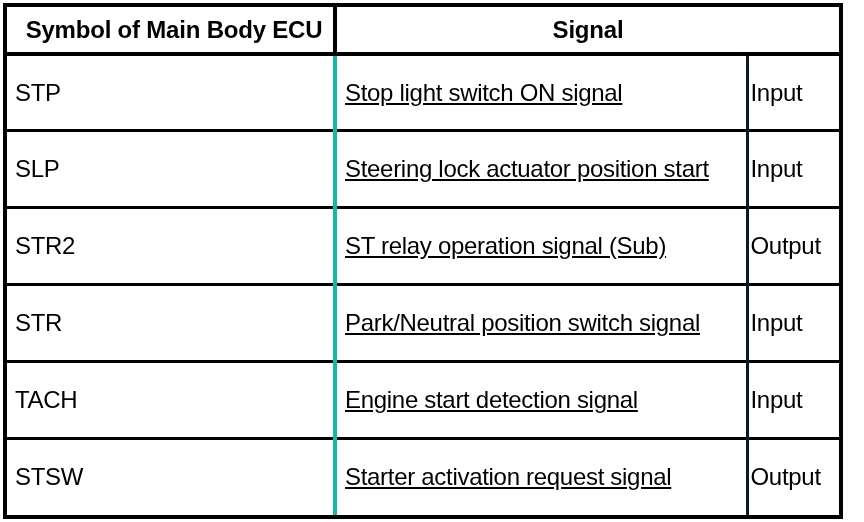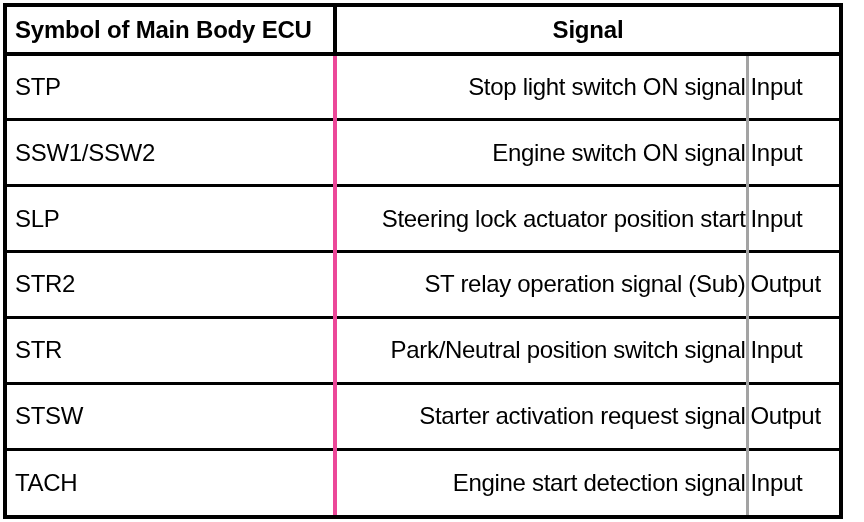--- a/index.html
+++ b/index.html
@@ -39,21 +39,21 @@
   col.col-io     { width: 92px; }
 
   
   tr.header-row th {
     border: 0;
     border-bottom: 4px solid #000000;
     padding: 0 0 0 8px;
     height: 45px;
     font-size: 24px;
     font-weight: bold;
-    text-align: left;
+    text-align: center;
     vertical-align: middle;
     letter-spacing: -0.2px;
     white-space: nowrap;
   }
   tr.header-row th.header-symbol {
     border-right: 4px solid #000000;
   }
   tr.header-row th.header-signal {
     text-align: center;
     padding-left: 0;
@@ -69,27 +69,28 @@
     font-weight: normal;
     vertical-align: middle;
     letter-spacing: -0.3px;
     white-space: nowrap;
     overflow: hidden;
   }
   tbody tr:first-child td { border-top: 0; }
 
   td.cell-symbol {
     padding-left: 8px;
-    border-right: 4px solid #ec4899;
+    border-right: 4px solid #14b8a6;
     text-align: left;
   }
   td.cell-desc {
     padding-left: 8px;
-    border-right: 3px solid #a3a3a3;
-    text-align: right;
+    border-right: 3px solid #0f172a;
+    text-align: left;
+    text-decoration: underline;
   }
   td.cell-io {
     text-align: left;
     padding: 0 2px;
   }
 </style>
 </head>
 <body>
 
 <div class="table-wrap">
@@ -105,44 +106,39 @@
         <th class="header-signal" colspan="2">Signal</th>
       </tr>
     </thead>
     <tbody id="table-body">
         <tr>
           <td class="cell-symbol">STP</td>
           <td class="cell-desc">Stop light switch ON signal</td>
           <td class="cell-io">Input</td>
         </tr>
         <tr>
-          <td class="cell-symbol">SSW1/SSW2</td>
-          <td class="cell-desc">Engine switch ON signal</td>
-          <td class="cell-io">Input</td>
-        </tr>
-        <tr>
           <td class="cell-symbol">SLP</td>
           <td class="cell-desc">Steering lock actuator position start</td>
           <td class="cell-io">Input</td>
         </tr>
         <tr>
           <td class="cell-symbol">STR2</td>
           <td class="cell-desc">ST relay operation signal (Sub)</td>
           <td class="cell-io">Output</td>
         </tr>
         <tr>
           <td class="cell-symbol">STR</td>
           <td class="cell-desc">Park/Neutral position switch signal</td>
           <td class="cell-io">Input</td>
         </tr>
         <tr>
+          <td class="cell-symbol">TACH</td>
+          <td class="cell-desc">Engine start detection signal</td>
+          <td class="cell-io">Input</td>
+        </tr>
+        <tr>
           <td class="cell-symbol">STSW</td>
           <td class="cell-desc">Starter activation request signal</td>
           <td class="cell-io">Output</td>
-        </tr>
-        <tr>
-          <td class="cell-symbol">TACH</td>
-          <td class="cell-desc">Engine start detection signal</td>
-          <td class="cell-io">Input</td>
         </tr>
       </tbody>
   </table>
 </div>
 
 </body></html>

